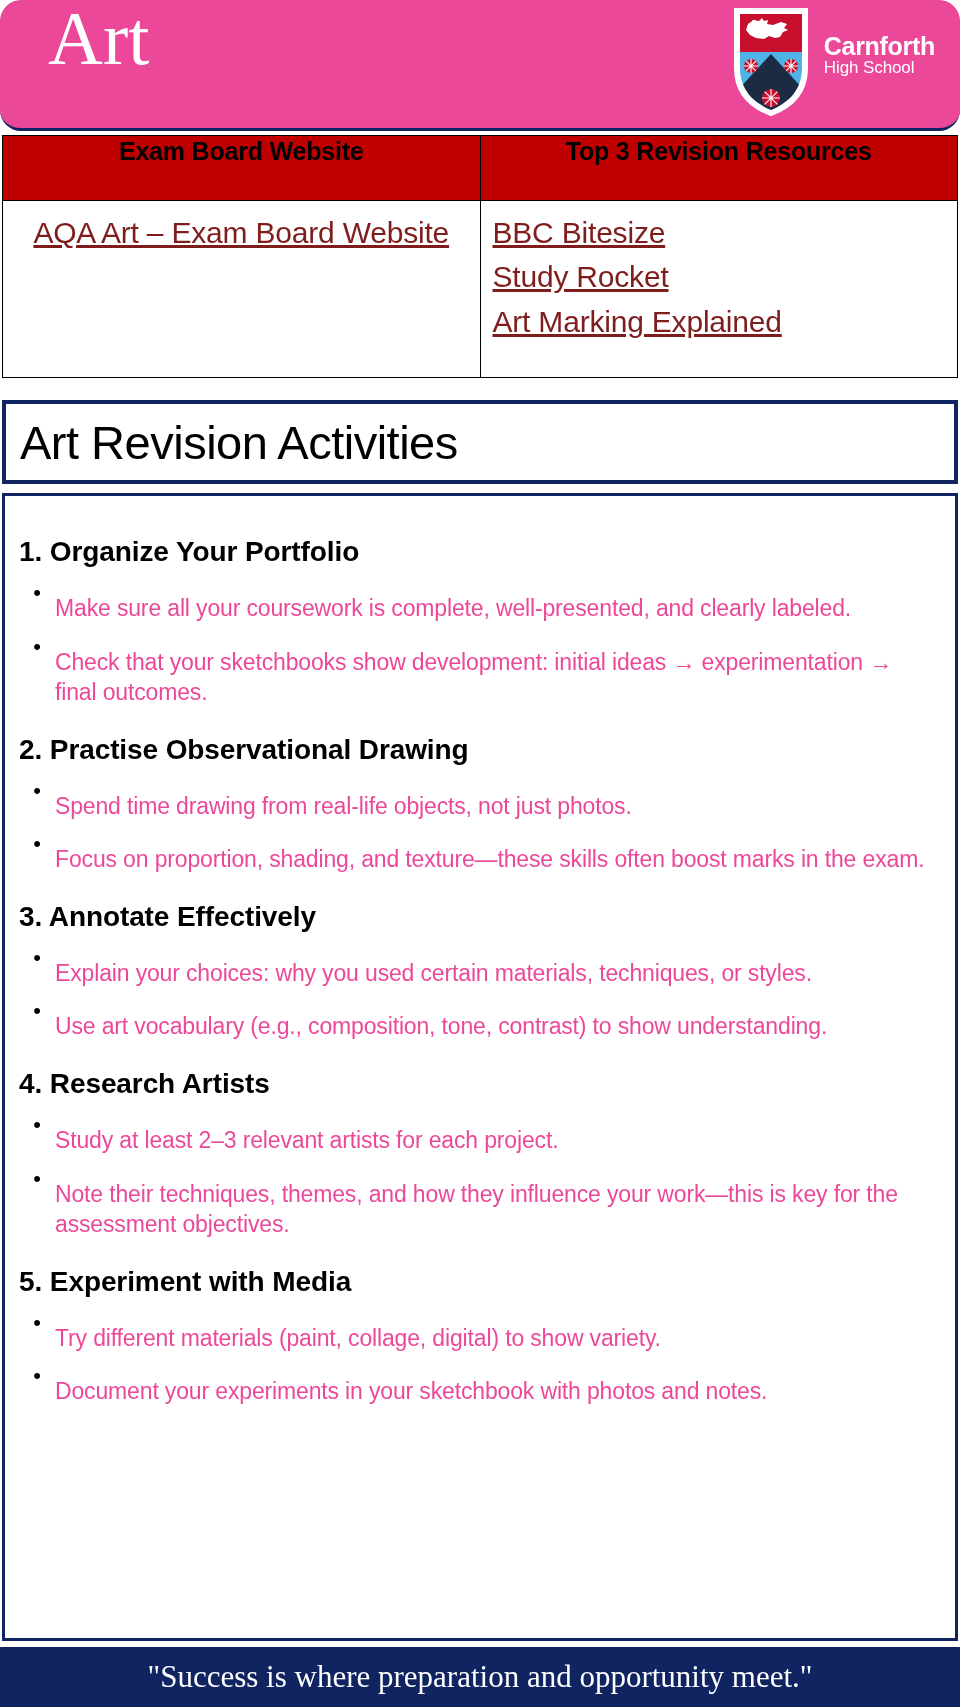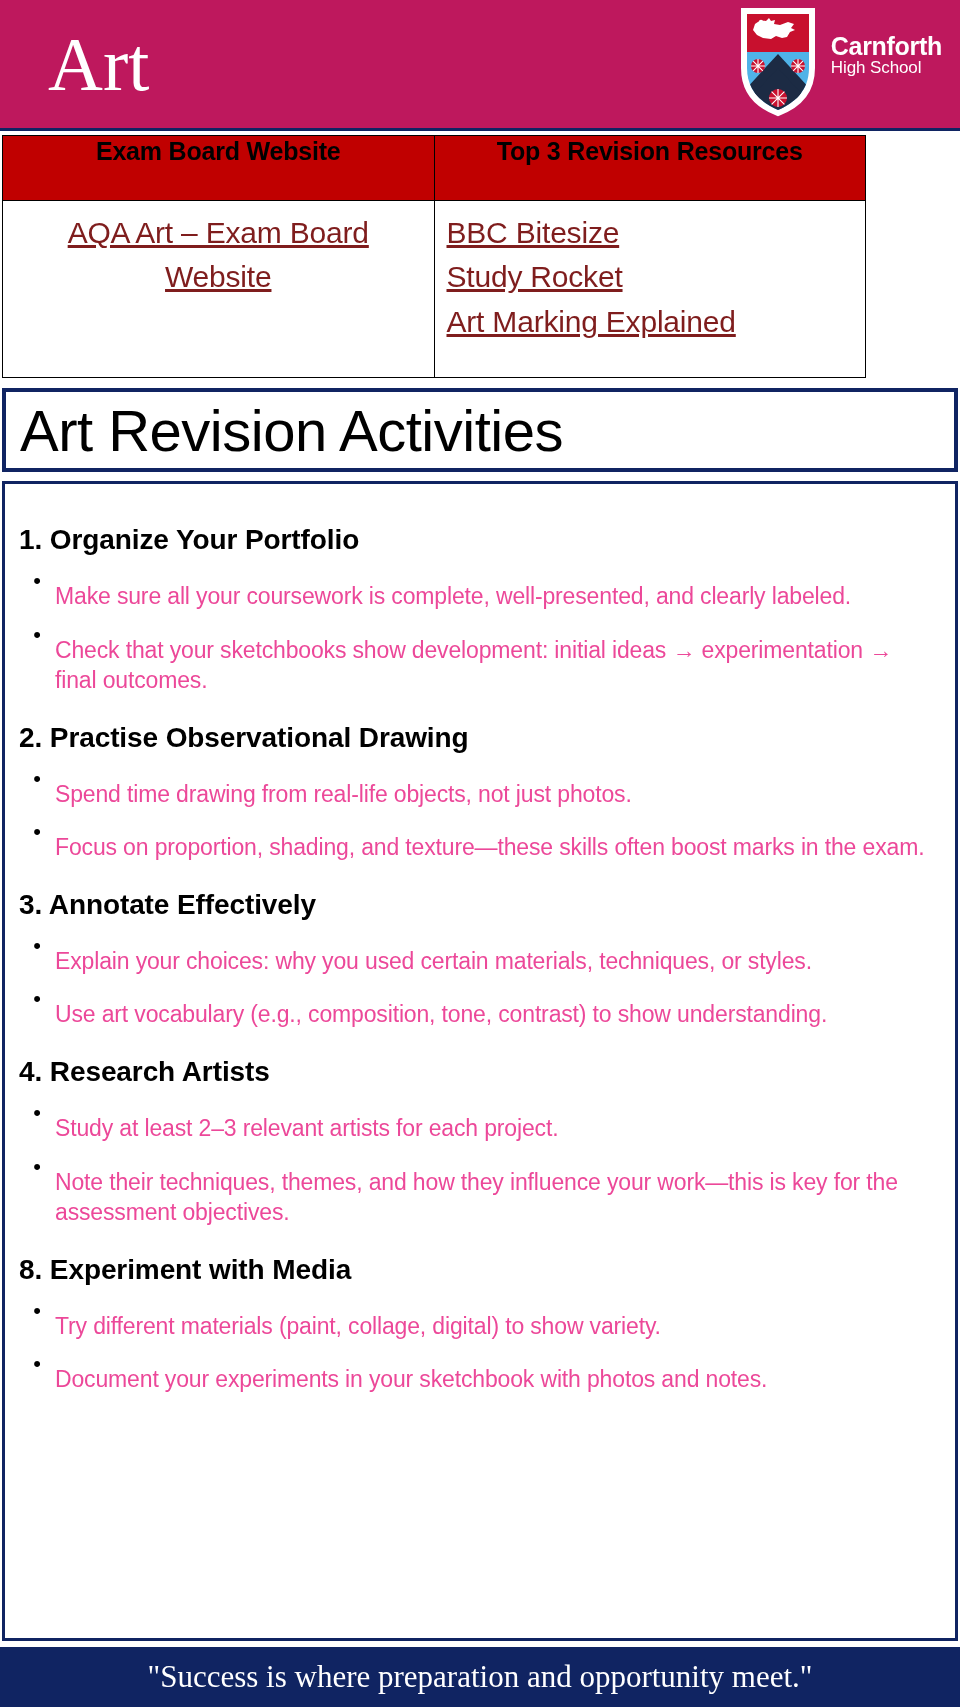--- a/index.html
+++ b/index.html
@@ -18,40 +18,41 @@
     height: 1707px;
     position: relative;
     background: #ffffff;
     box-sizing: border-box;
     display: flex;
     flex-direction: column;
   }
 
   
   .header {
-    background: #be185d;
+    background: #ec4899;
     height: 128px;
     position: relative;
     display: flex;
-    align-items: center;
+    align-items: flex-start;
     flex: 0 0 auto;
     border-bottom: 3px solid #102462;
+    border-radius: 21px;
   }
   .header-title {
     color: #ffffff;
     font-family: "Liberation Serif", serif;
     font-size: 76px;
     line-height: 1;
     font-weight: 400;
     margin-left: 48px;
     letter-spacing: 0px;
   }
   .brand {
     position: absolute;
-    right: 18px;
+    right: 25px;
     top: 6px;
     display: flex;
     align-items: center;
     gap: 14px;
   }
   .crest {
     width: 78px;
     height: 112px;
     display: block;
   }
@@ -69,24 +70,24 @@
   }
   .brand-sub {
     color: #ffffff;
     font-size: 17px;
     font-weight: 400;
     letter-spacing: -0.1px;
   }
 
   
   .links-table {
-    margin: 4px 2px 0 2px;
+    margin: 4px 2px 12px 2px;
     border: 1px solid #000000;
     border-collapse: collapse;
-    width: 864px;
+    width: 956px;
     table-layout: fixed;
     flex: 0 0 auto;
   }
   .links-table th,
   .links-table td {
     border: 1px solid #000000;
     vertical-align: top;
   }
   .links-table th {
     background: #C00000;
@@ -126,21 +127,21 @@
     width: 956px;
     box-sizing: border-box;
     border: 4px solid #102462;
     background: #ffffff;
     height: 84px;
     display: flex;
     align-items: center;
     flex: 0 0 auto;
   }
   .section-title {
-    font-size: 58px;
+    font-size: 47px;
     color: #000000;
     font-weight: 400;
     padding-left: 14px;
     letter-spacing: -0.5px;
     font-stretch: condensed;
   }
 
   
   .body-box {
     margin: 9px 2px 0 2px;
@@ -314,21 +315,21 @@
         <span class="bullet-dot">•</span>
         <span class="bullet-text">Study at least 2–3 relevant artists for each project.</span>
       </div>
       <div class="bullet-row">
         <span class="bullet-dot">•</span>
         <span class="bullet-text">Note their techniques, themes, and how they influence your work—this is key for the assessment objectives.</span>
       </div>
     </div>
 
     <div class="activity">
-      <div class="act-heading">8. Experiment with Media</div>
+      <div class="act-heading">5. Experiment with Media</div>
       <div class="bullet-row">
         <span class="bullet-dot">•</span>
         <span class="bullet-text">Try different materials (paint, collage, digital) to show variety.</span>
       </div>
       <div class="bullet-row">
         <span class="bullet-dot">•</span>
         <span class="bullet-text">Document your experiments in your sketchbook with photos and notes.</span>
       </div>
     </div>
 

